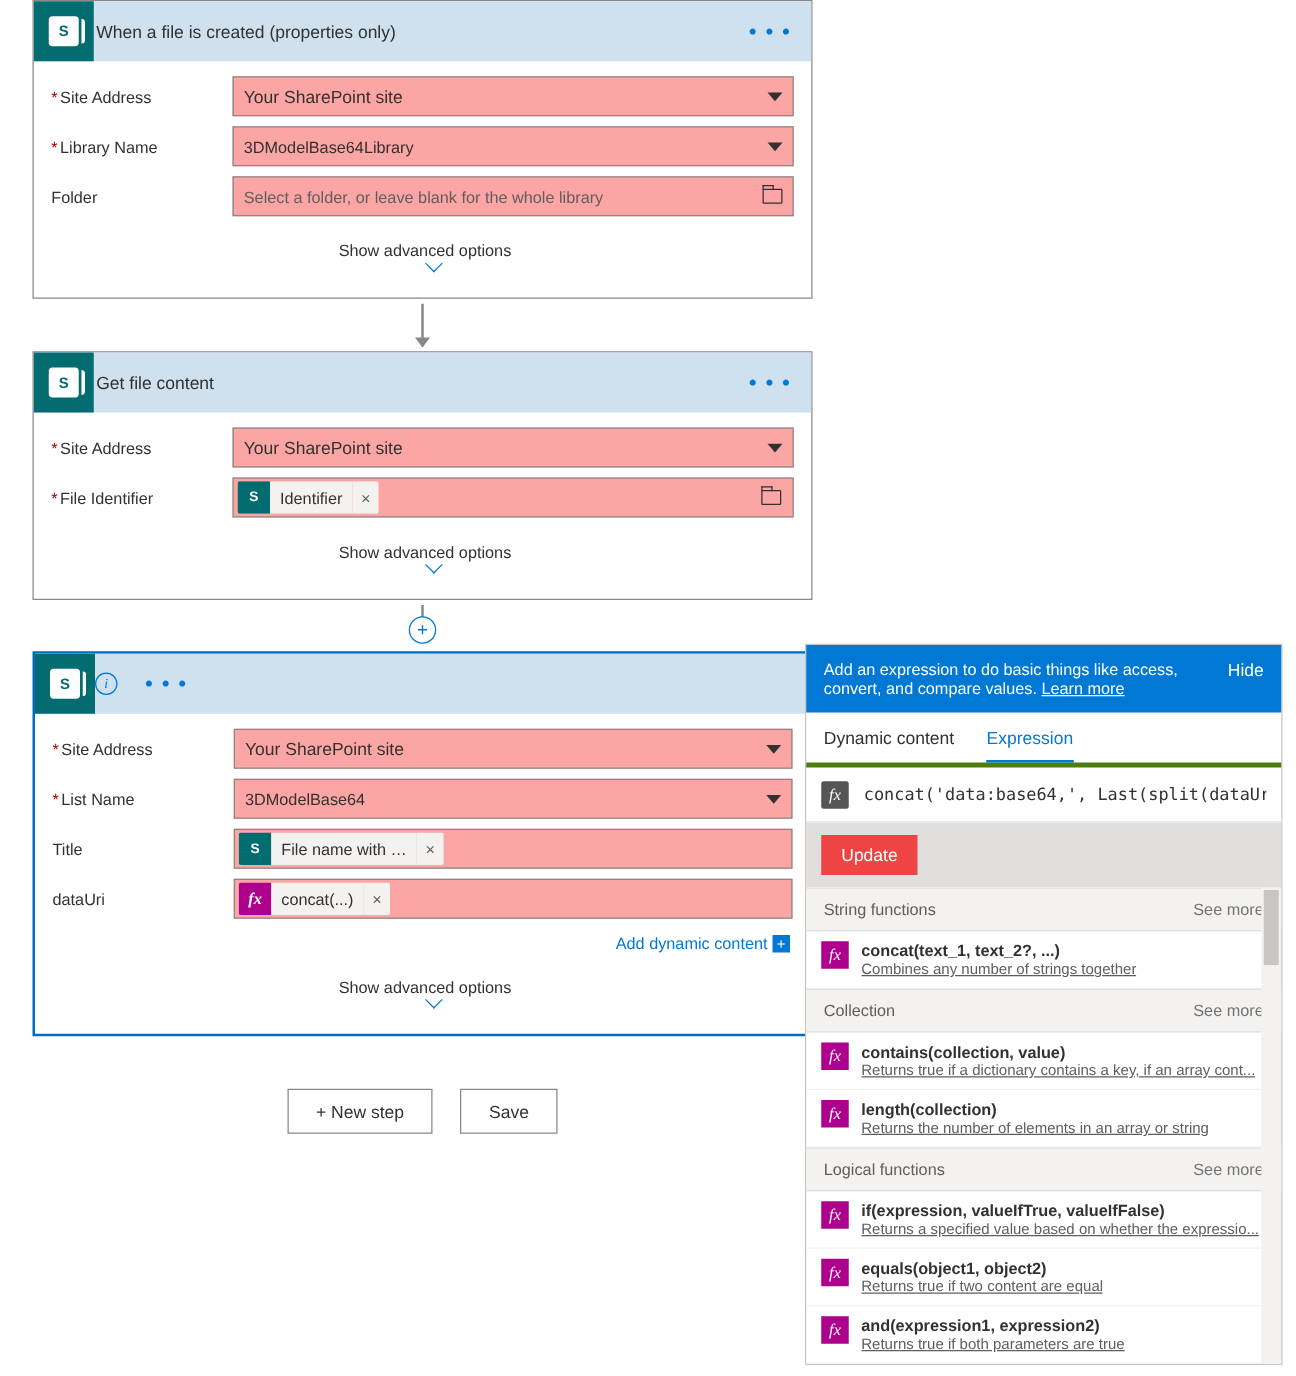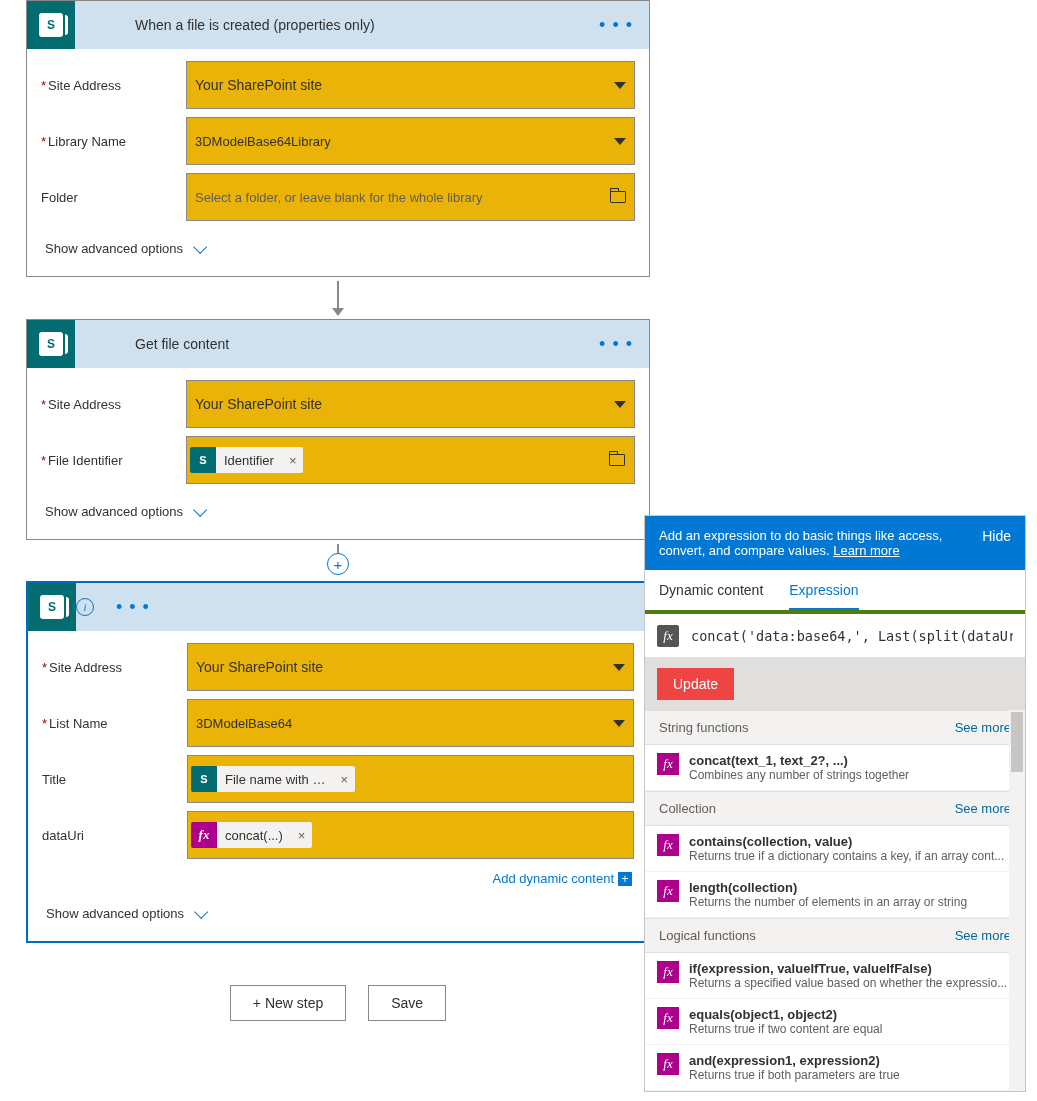--- a/index.html
+++ b/index.html
@@ -4,33 +4,33 @@
 <style>
   * { box-sizing: border-box; font-family: "Segoe UI", Arial, sans-serif; }
   body { margin:0; background:#fff; width:1037px; height:1101px; position:relative; color:#323130; }
   .canvas { padding:0 0 0 26px; width:650px; }
   .card { border:1px solid #8a8886; background:#fff; margin-bottom:0; }
   .card.selected { border:2px solid #006cc1; }
   .card-header { display:flex; align-items:center; background:#cfe0ee; height:48px; padding:0 10px 0 0; }
   .card-header .icon-box { width:48px; height:48px; background:#036c70; display:flex; align-items:center; justify-content:center; }
   .sp-icon { width:24px; height:24px; background:#fff; border-radius:3px; display:flex; align-items:center; justify-content:center; color:#036c70; font-weight:700; font-size:12px; position:relative; }
   .sp-icon::after { content:""; position:absolute; right:-5px; top:2px; width:7px; height:20px; border-right:3px solid #fff; border-radius:0 3px 3px 0;}
-  .card-title { flex:1; padding-left:16px; font-size:14px; color:#323130;margin-left:44px; }
+  .card-title { flex:1; padding-left:2px; font-size:14px; color:#323130; }
   .card-menu { color:#0078d4; font-size:18px; letter-spacing:1px; cursor:pointer; padding:6px; }
   .info-icon { width:18px; height:18px; border:1.5px solid #0078d4; border-radius:50%; display:inline-flex; align-items:center; justify-content:center; color:#0078d4; font-size:11px; margin-right:16px; font-family:serif; font-style:italic; cursor:pointer;}
   .card-body { padding:12px 14px 4px 14px; }
   .row { display:flex; align-items:center; margin-bottom:8px; }
   .label { width:145px; font-size:13px; color:#323130; }
   .req::before { content:"*"; color:#a80000; margin-right:2px; }
-  .field { flex:1; height:48px; border:1px solid #8a8886; background:#eab308; display:flex; align-items:center; padding:0 8px; font-size:14px; }
+  .field { flex:1; height:32px; border:1px solid #8a8886; background:#fca5a5; display:flex; align-items:center; padding:0 8px; font-size:14px; }
   .field.dropdown::after { content:""; margin-left:auto; border-left:6px solid transparent; border-right:6px solid transparent; border-top:7px solid #323130; }
   .field .placeholder { color:#605e5c; font-size:13px; }
   .folder-icon { margin-left:auto; width:16px; height:12px; border:1.5px solid #323130; border-radius:1px; position:relative; }
   .folder-icon::before { content:""; position:absolute; top:-4px; left:-1.5px; width:7px; height:3px; border:1.5px solid #323130; border-bottom:none; }
-  .adv { font-size:13px; color:#323130; padding:12px 0 16px 4px; display:flex; align-items:center; cursor:pointer;}
+  .adv { font-size:13px; color:#323130; padding:12px 0 16px 4px; display:flex; align-items:center; cursor:pointer;flex-direction:column;}
   .chev { margin-left:10px; width:10px; height:10px; border-right:1.5px solid #0078d4; border-bottom:1.5px solid #0078d4; transform:rotate(45deg) translateY(-3px);}
   .arrow-down { width:2px; height:34px; background:#888; margin:4px auto; position:relative; }
   .arrow-down::after { content:""; position:absolute; bottom:-1px; left:-5px; border-left:6px solid transparent; border-right:6px solid transparent; border-top:8px solid #888; }
   .plus-circle { width:22px; height:22px; border:1.5px solid #0078d4; border-radius:50%; background:#fff; display:flex; align-items:center; justify-content:center; color:#0078d4; font-size:15px; margin:-13px auto 6px auto; position:relative; z-index:2; cursor:pointer;}
   .token { display:inline-flex; align-items:center; height:26px; border-radius:2px; overflow:hidden; font-size:13px; }
   .token .t-icon { width:26px; height:26px; display:flex; align-items:center; justify-content:center; color:#fff; font-size:11px; font-weight:600; }
   .token .t-label { background:#f3f2f1; padding:0 8px; height:26px; display:flex; align-items:center; color:#323130;}
   .token .t-x { background:#f3f2f1; padding:0 7px; height:26px; display:flex; align-items:center; color:#605e5c; cursor:pointer;}
   .tok-sp .t-icon { background:#036c70; }
   .tok-fx .t-icon { background:#ad008c; font-style:italic; font-family:serif; font-size:13px;}
@@ -45,25 +45,25 @@
   .panel-hide { margin-left:auto; font-size:14px; cursor:pointer;}
   .tabs { display:flex; border-bottom:4px solid #4d7c0f; padding:0 14px; }
   .tab { padding:12px 0 10px 0; margin-right:26px; font-size:14px; color:#323130; cursor:pointer;}
   .tab.active { color:#0078d4; border-bottom:2px solid #0078d4; font-weight:400;}
   .expr-row { display:flex; align-items:center; border-bottom:1px solid #e1dfdd; height:44px; padding:0 12px;}
   .fx-badge { width:22px; height:22px; background:#555; color:#fff; display:flex; align-items:center; justify-content:center; font-style:italic; font-family:serif; font-size:13px; border-radius:2px; margin-right:12px;}
   .expr-input { flex:1; font-family:"Consolas",monospace; font-size:13.5px; white-space:nowrap; overflow:hidden; }
   .update-bar { background:#e1dfdd; padding:10px 12px; }
   .btn-update { background:#ef4444; color:#fff; border:none; height:32px; padding:0 16px; font-size:14px; cursor:pointer;}
   .cat-head { background:#f3f2f1; padding:9px 14px; display:flex; font-size:13px; color:#605e5c; border-top:1px solid #e1dfdd; border-bottom:1px solid #e1dfdd;}
-  .see-more { margin-left:auto; color:#0369a1; cursor:pointer;text-align:right;}
+  .see-more { margin-left:auto; color:#737373; cursor:pointer;text-align:right;}
   .func-row { display:flex; padding:8px 12px; border-bottom:1px solid #f3f2f1; cursor:pointer;}
   .fx-p { width:22px; height:22px; background:#ad008c; color:#fff; display:flex; align-items:center; justify-content:center; font-style:italic; font-family:serif; font-size:13px; margin-right:10px; flex-shrink:0;}
   .func-sig { font-size:13px; font-weight:600; color:#323130;}
-  .func-desc { font-size:12px; color:#605e5c; white-space:nowrap; overflow:hidden; text-overflow:ellipsis; max-width:320px;}
+  .func-desc { font-size:12px; color:#605e5c; white-space:nowrap; overflow:hidden; text-overflow:ellipsis; max-width:320px;text-decoration:underline;}
   .scroll { max-height:392px; overflow:hidden; position:relative;}
   .scrollbar { position:absolute; right:0; top:0; width:16px; height:100%; background:#f3f2f1;}
   .thumb { position:absolute; right:2px; top:2px; width:12px; height:60px; background:#c8c6c4;}
 </style>
 </head>
 <body>
 
 <div class="canvas">
 
   <div class="card">

